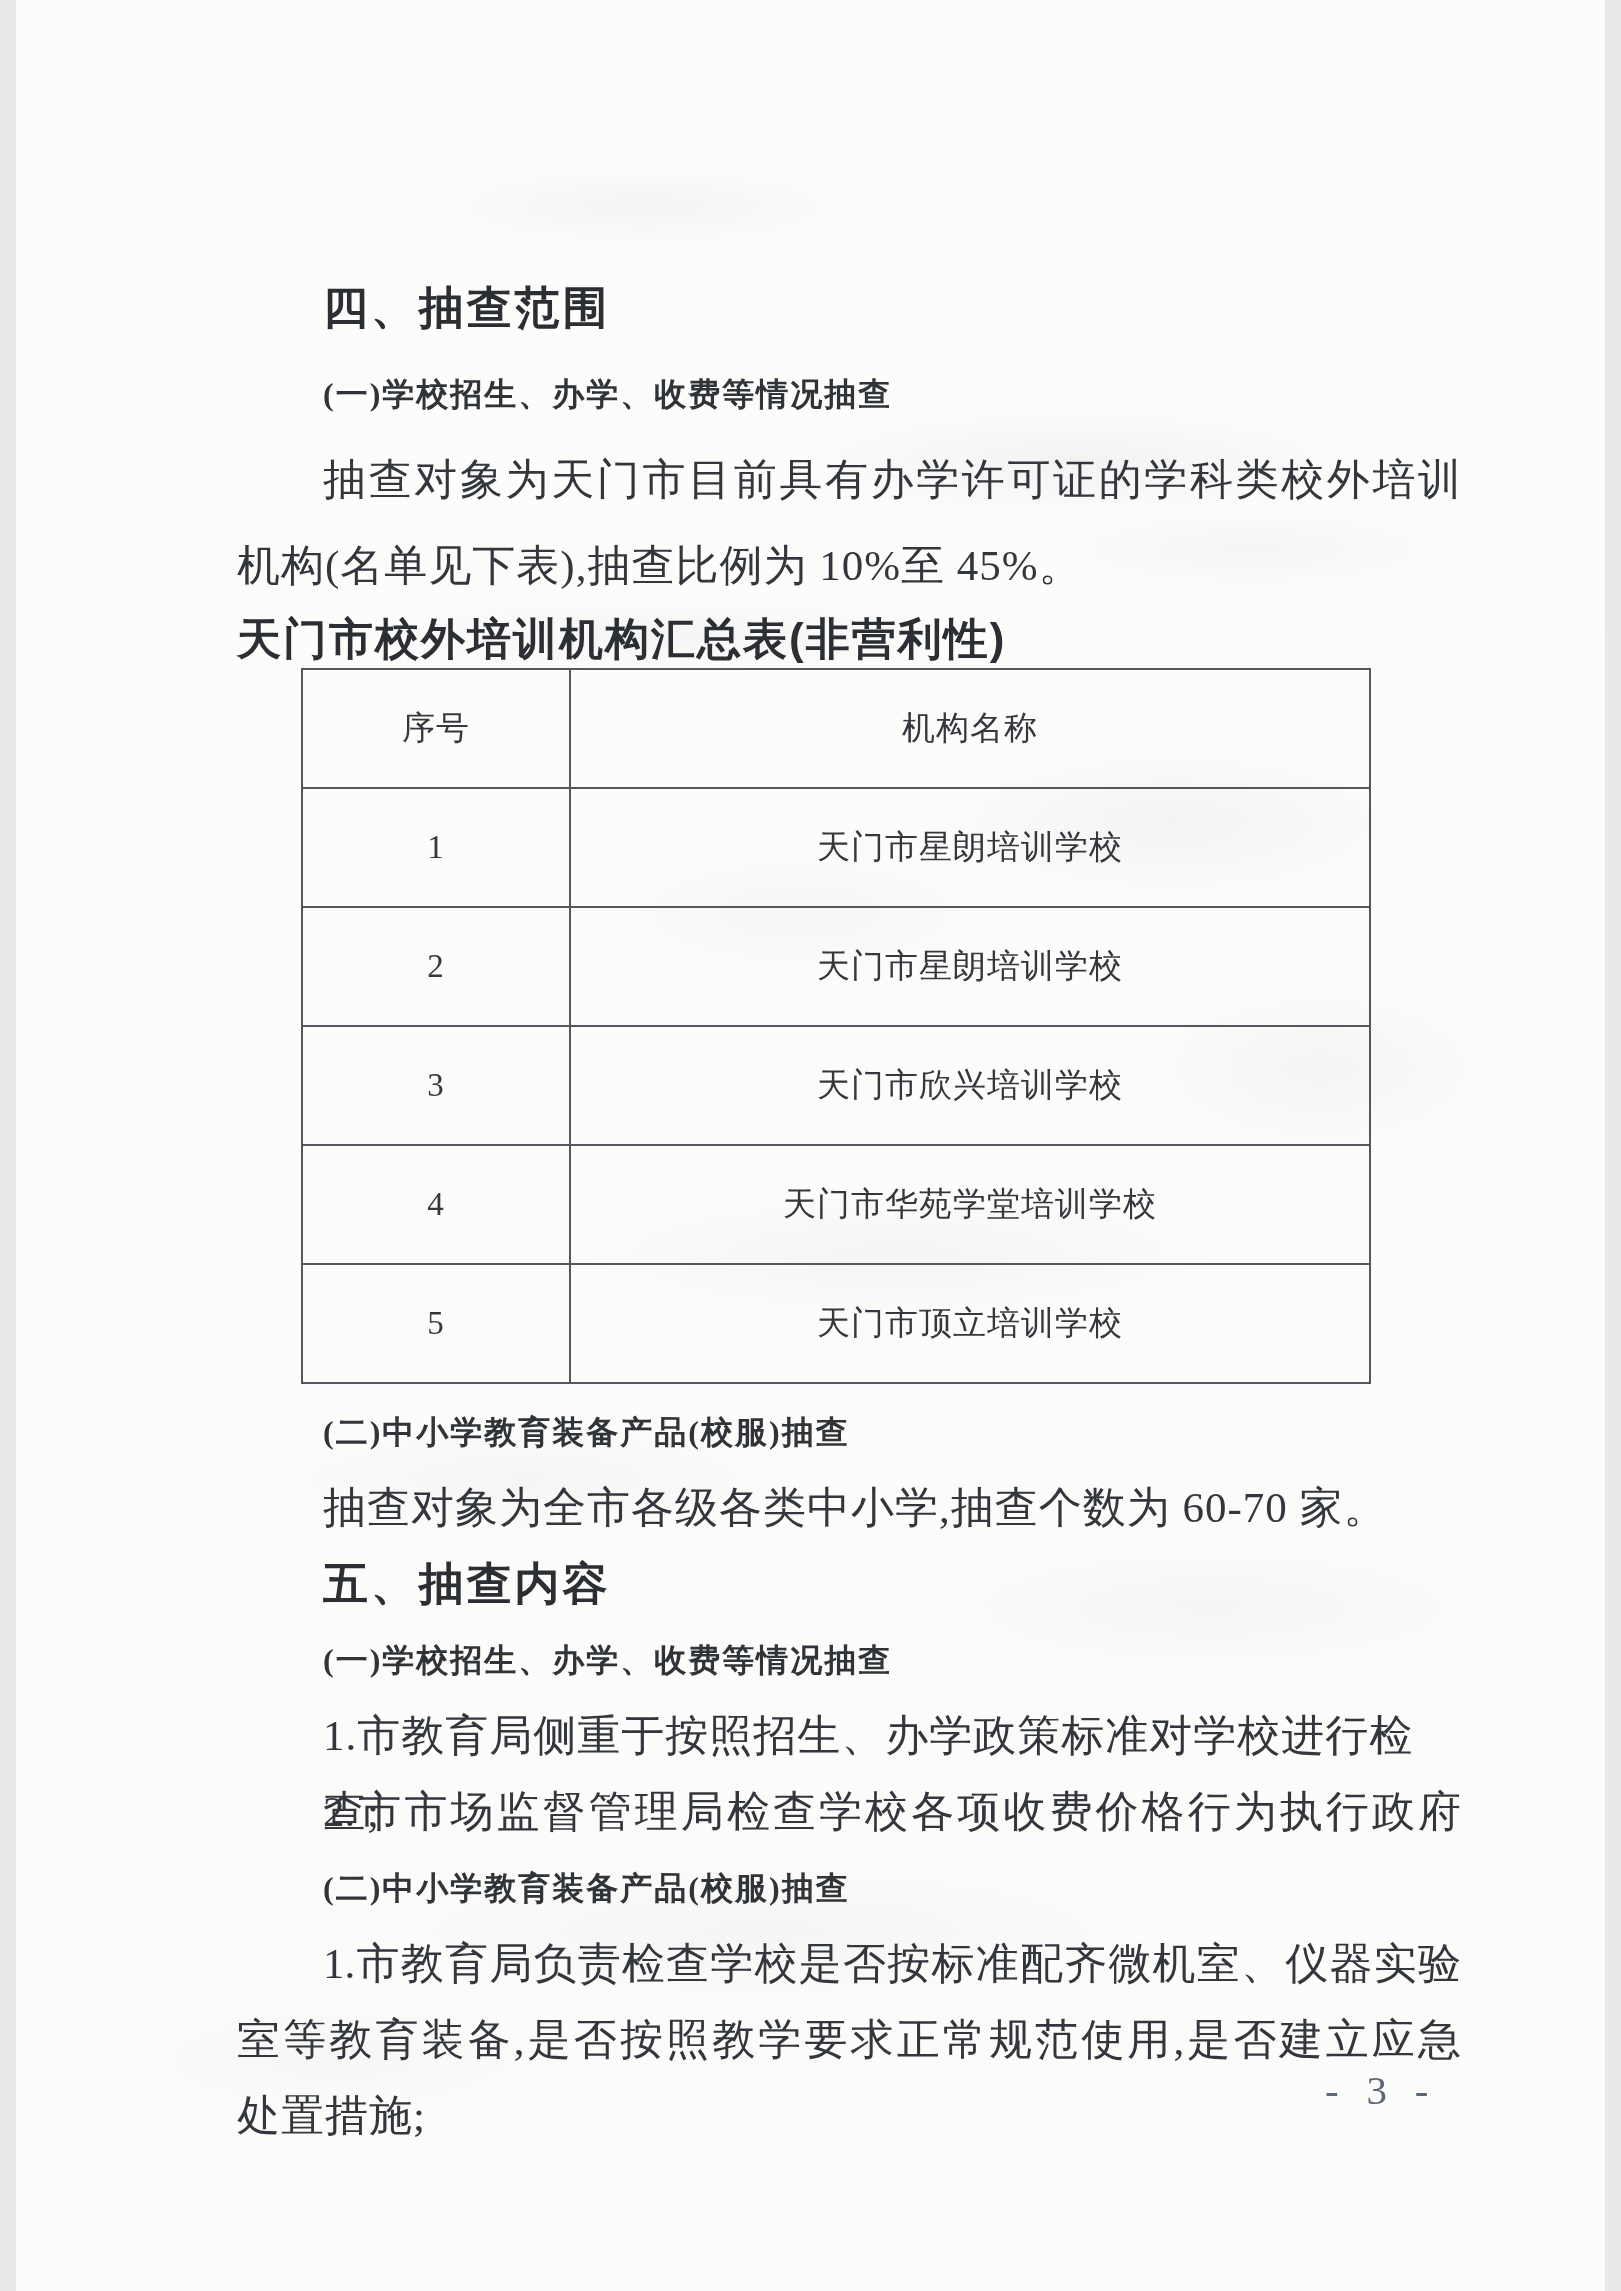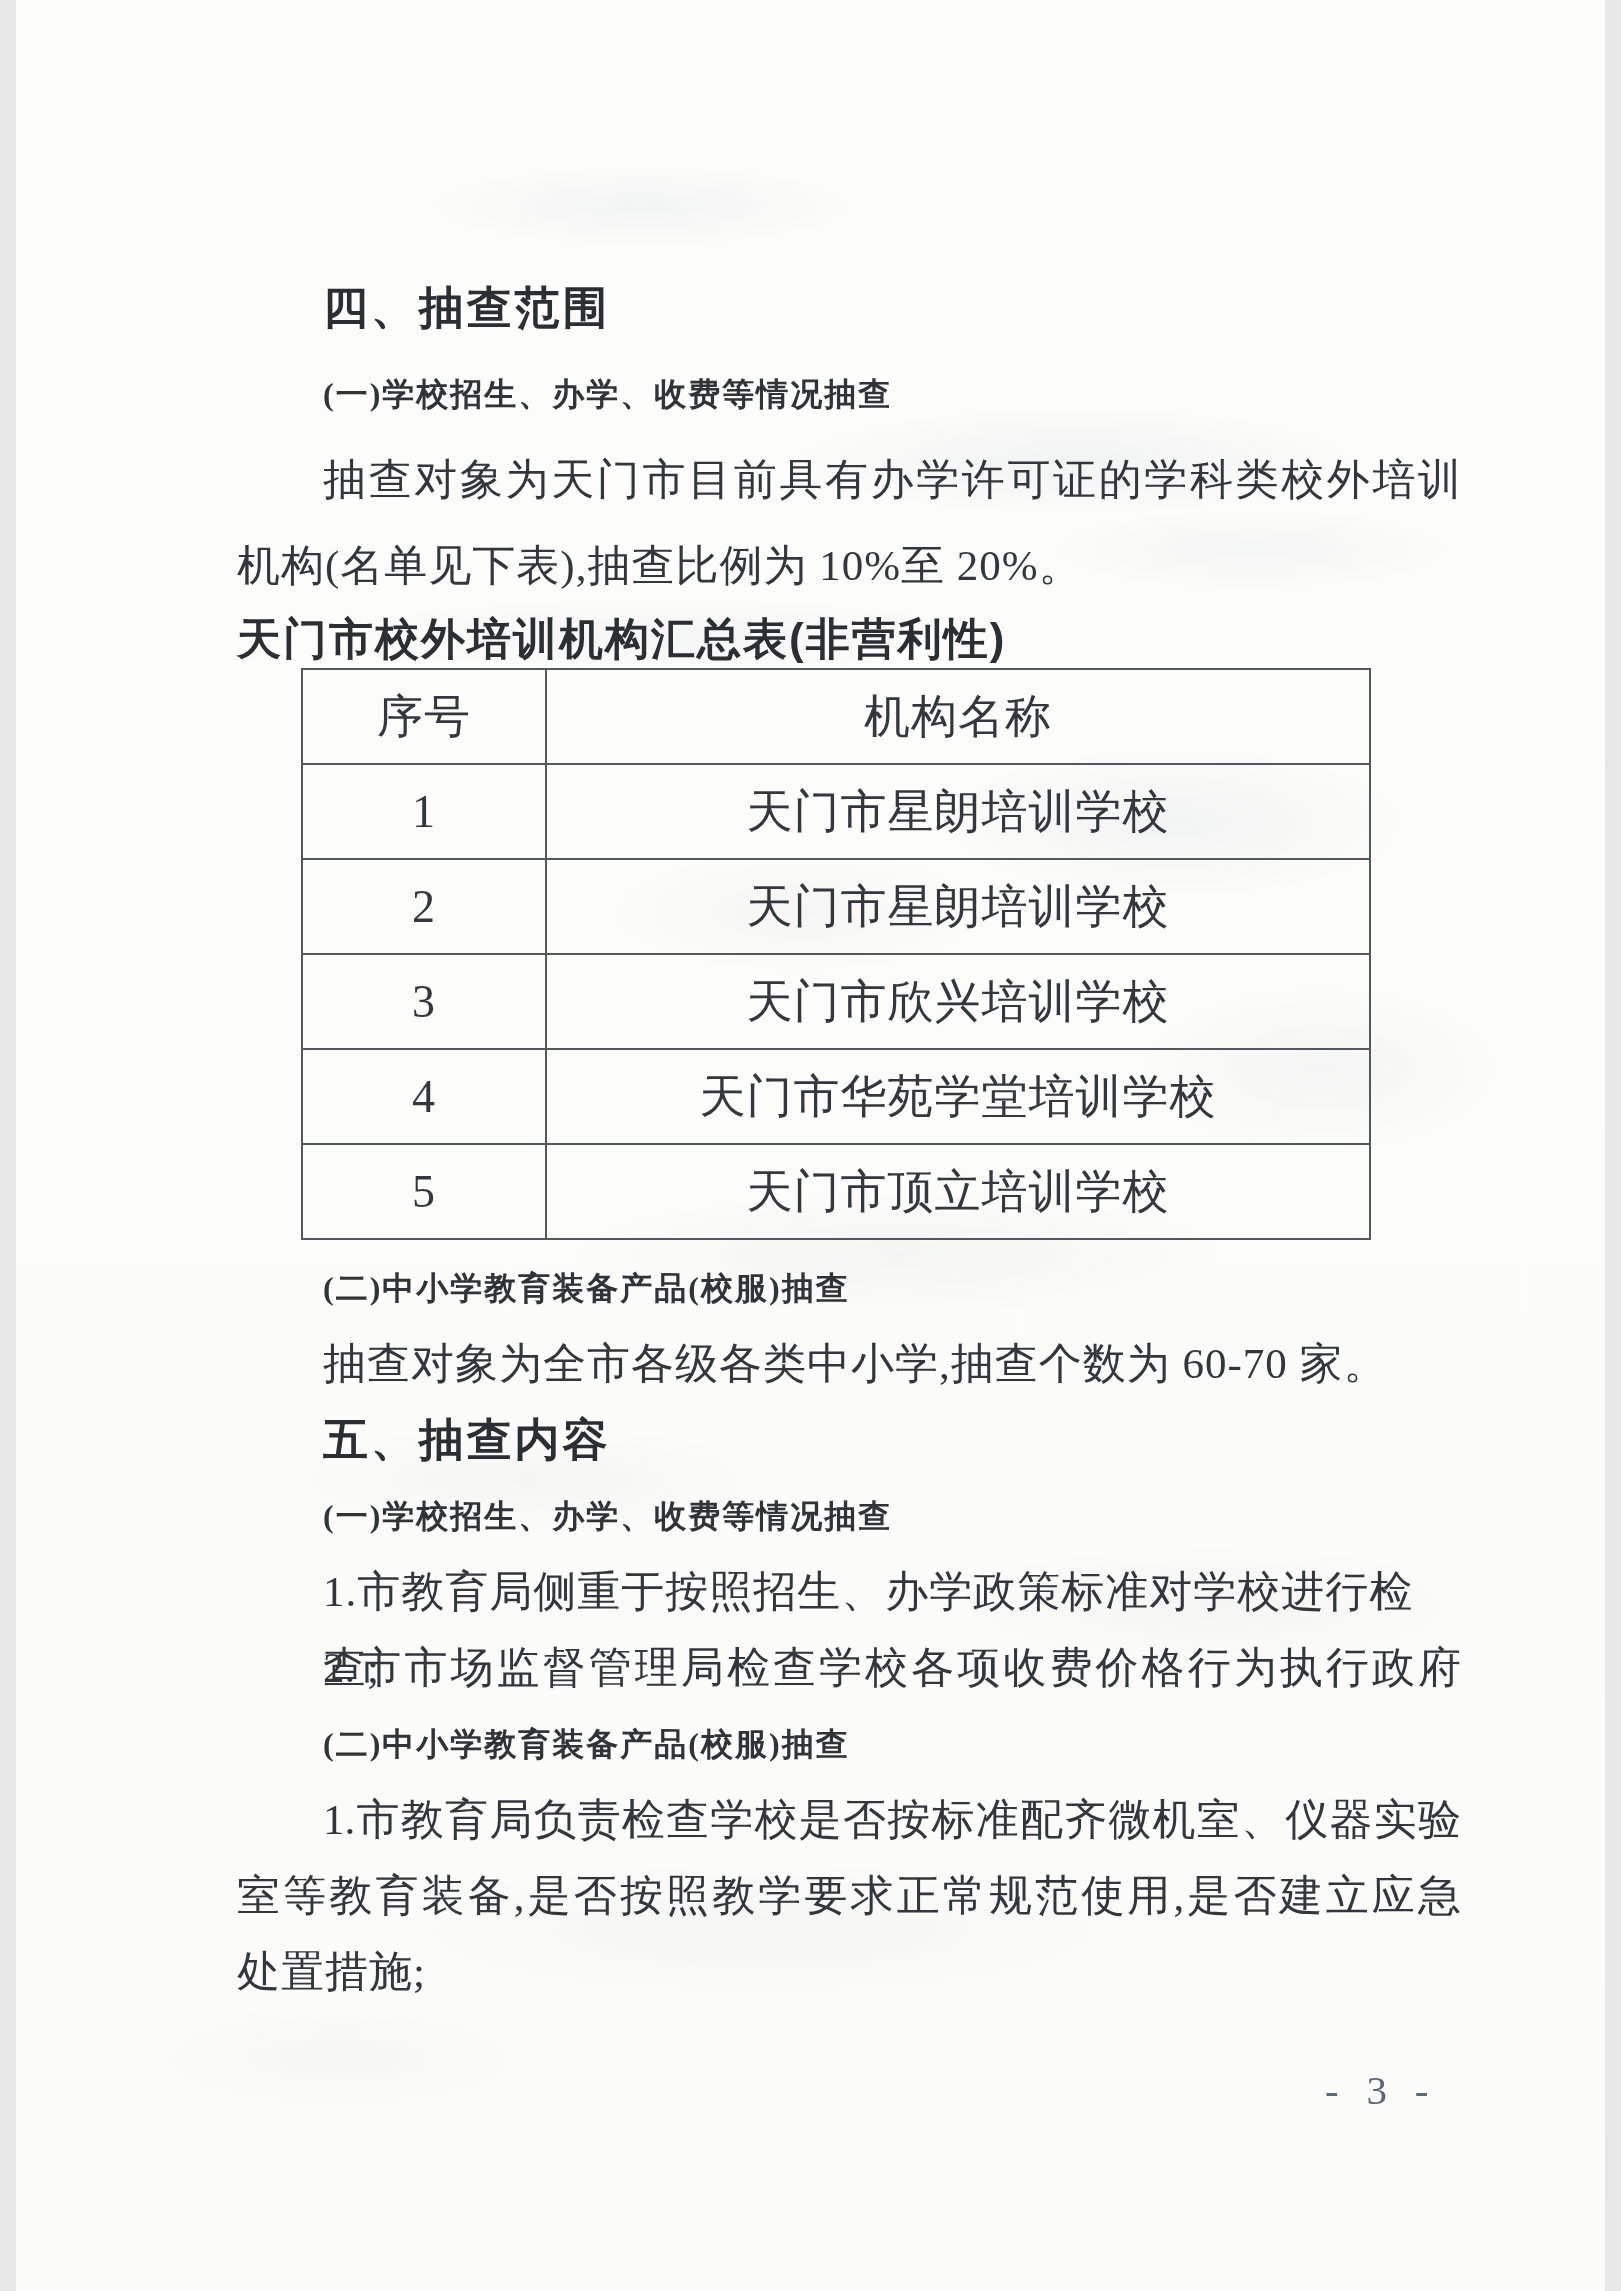--- a/index.html
+++ b/index.html
@@ -56,24 +56,24 @@
     border-collapse:collapse;
     margin-left:64px;
     width:1070px;
     table-layout:fixed;
   }
   table.roster td{
     border:2.9px solid #53585e;
     height:85px;
     text-align:center;
     vertical-align:middle;
-    font-size:46px;
+    font-size:33px;
     color:#34383e;
     letter-spacing:1px;
-    padding:4px;
+    padding:16px;
   }
   td.col-no{width:234px;}
   .gap-after-table{height:9.8px;}
   .pageno{
     position:absolute;left:1309px;top:2066px;
     font-size:41px;color:#5d6876;letter-spacing:8.8px;white-space:nowrap;
   }
 </style>
 </head>
 <body>
@@ -81,21 +81,21 @@
 <div class="page">
   <div class="artifacts"></div>
 
   <div class="content">
 
     <div class="line hei ind">四、抽查范围</div>
 
     <div class="line kai ind">(一)学校招生、办学、收费等情况抽查</div>
 
     <div class="line ind just">抽查对象为天门市目前具有办学许可证的学科类校外培训</div>
-    <div class="line">机构(名单见下表),抽查比例为 10%至 20%。</div>
+    <div class="line">机构(名单见下表),抽查比例为 10%至 45%。</div>
 
     <div class="tbl-title">天门市校外培训机构汇总表(非营利性)</div>
 
     <table class="roster">
       <tbody>
         <tr>
           <td class="col-no">序号</td>
           <td>机构名称</td>
         </tr>
         <tr>

